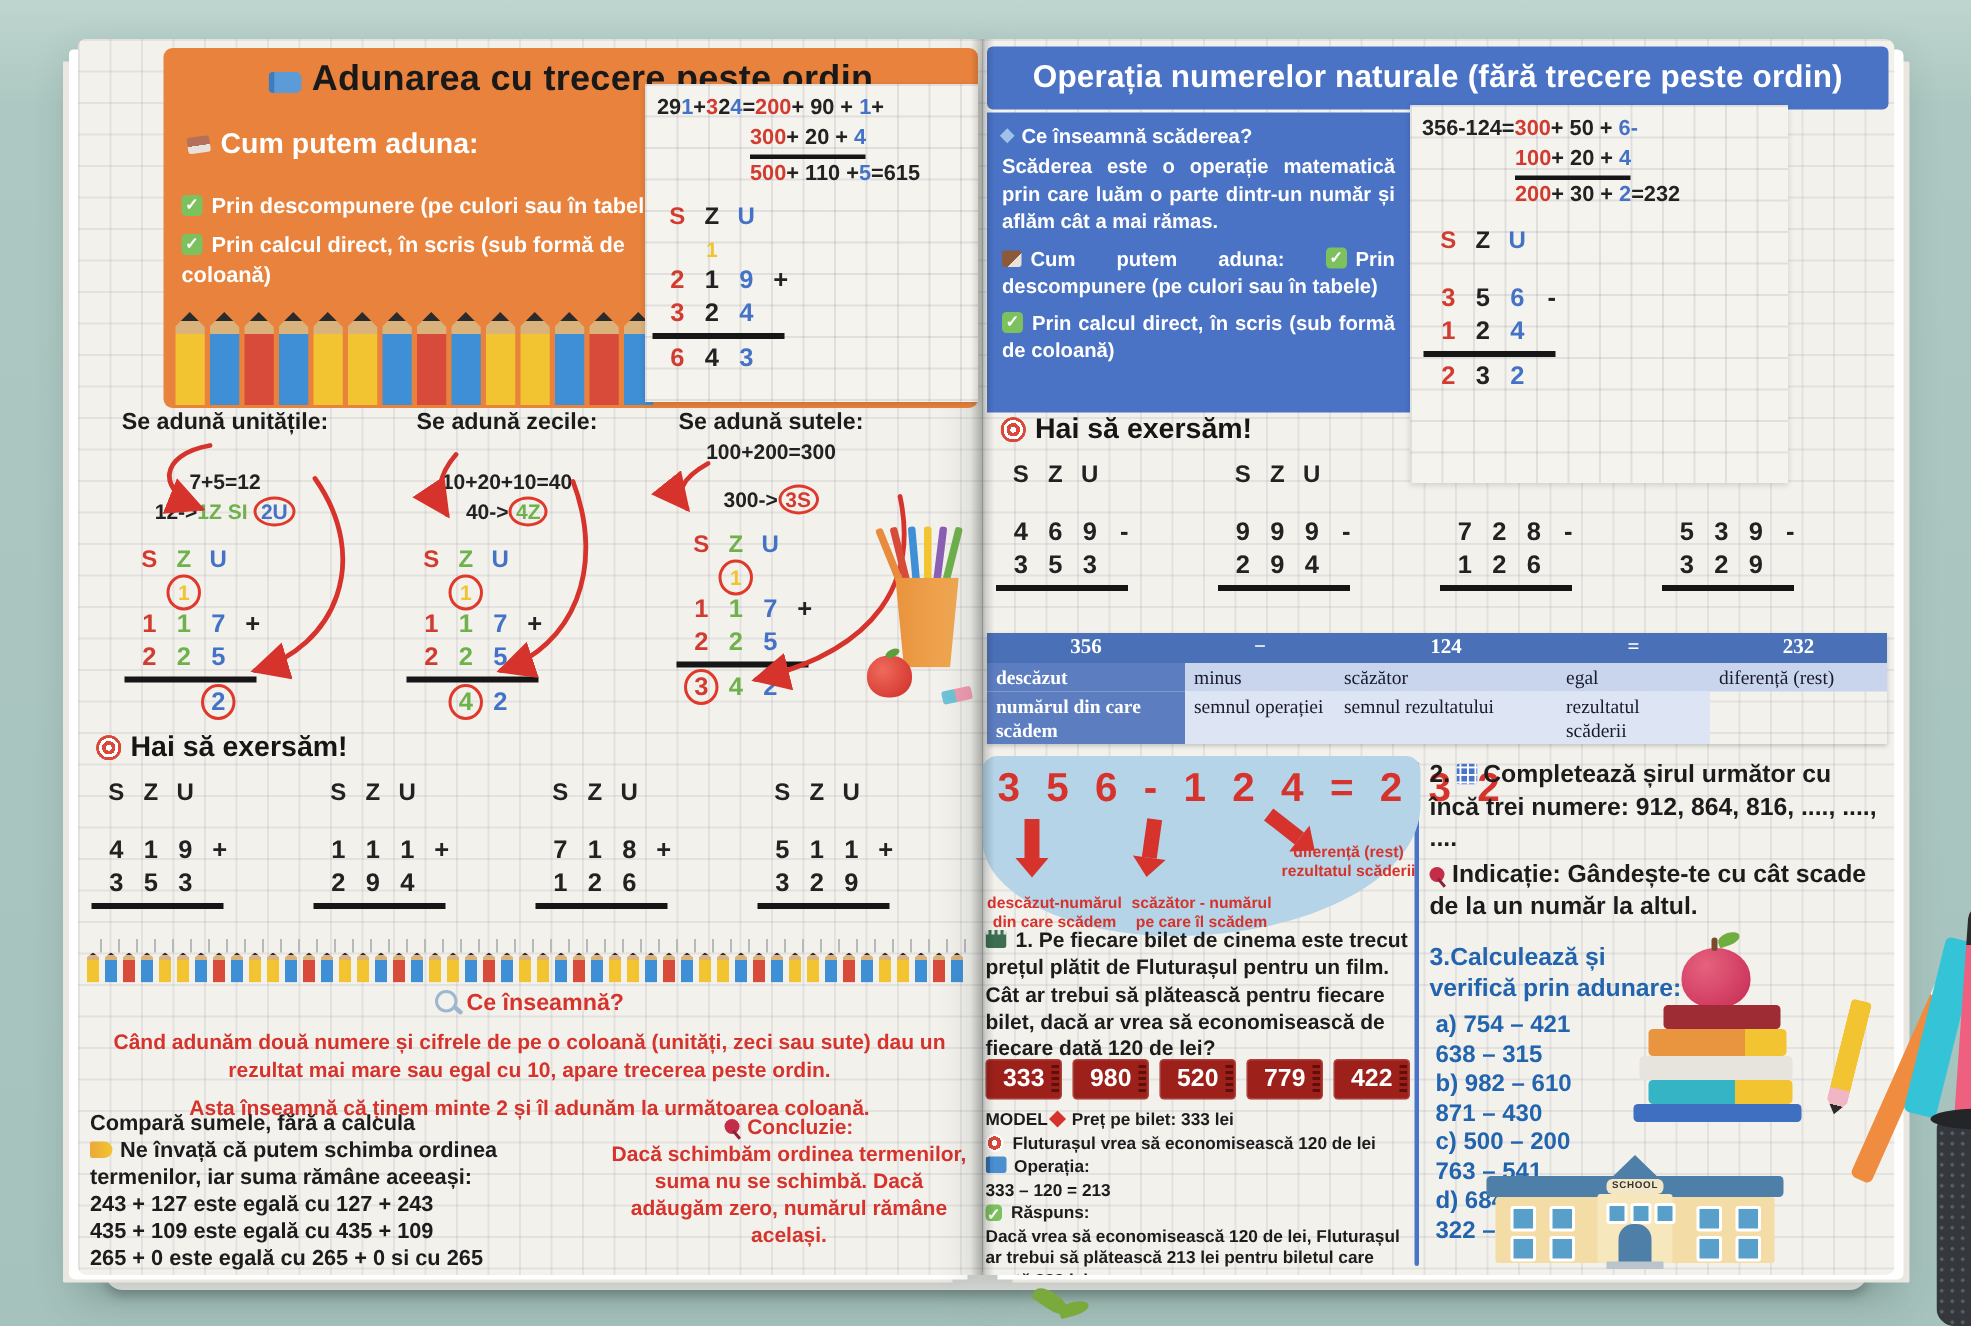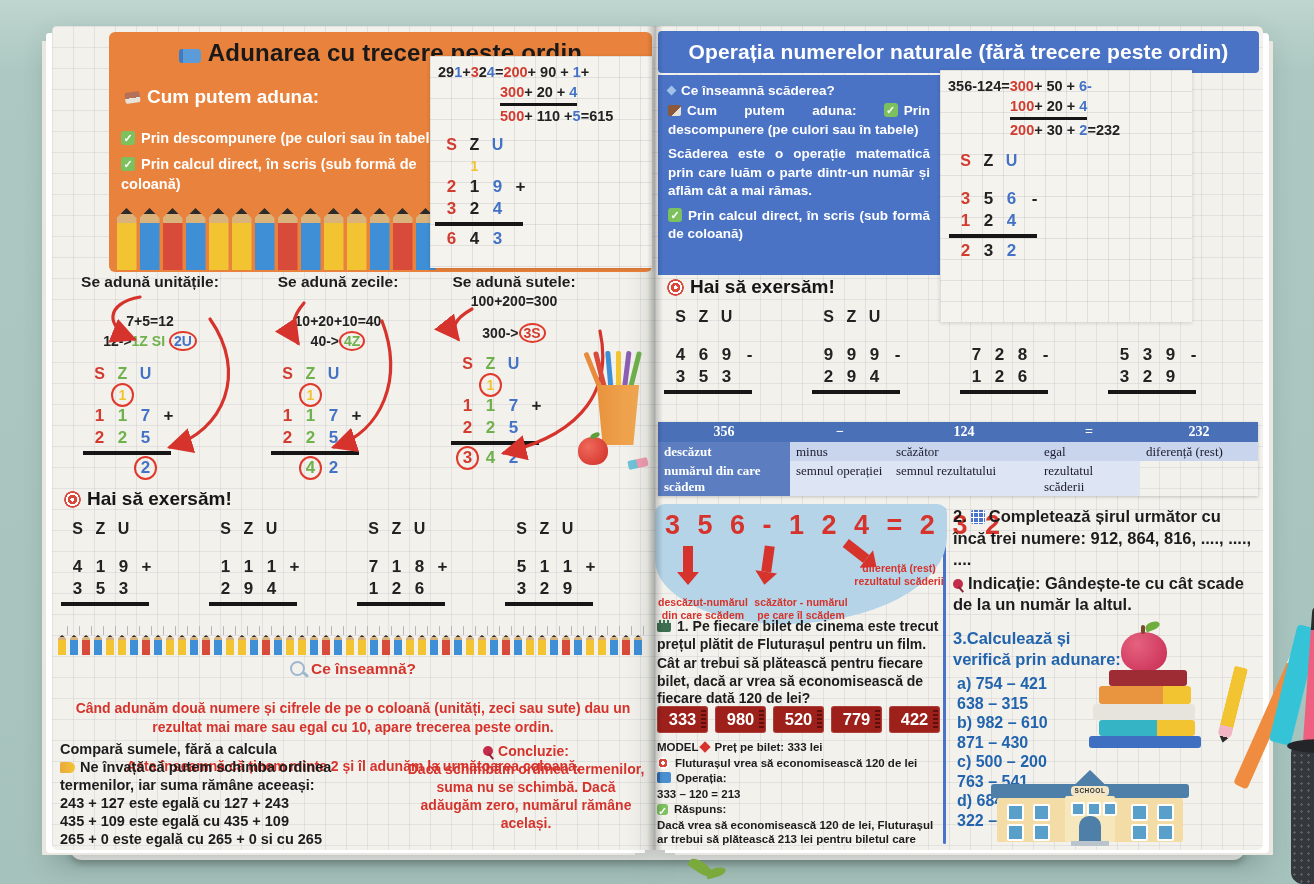--- a/index.html
+++ b/index.html
@@ -78,21 +78,21 @@
   .exer-head{position:absolute;left:12px;font-weight:800;font-size:19px;color:#161616}
   .practice-row{position:absolute;left:14px;display:flex;gap:56px}
 
   .washi{position:absolute;left:4px;top:600px;width:592px}
   .washi-strings{height:9px;background:repeating-linear-gradient(90deg,transparent 0 11px,#b9b9b9 11px 12px)}
   .washi-pencils{display:flex}
   .washi-pencils .pencil{margin:0 2px}
 
   .what-block{position:absolute;left:10px;top:634px;width:582px;text-align:center}
   .what-h{font-weight:800;font-size:15.5px;color:#d5332c}
-  .what-p{font-weight:800;font-size:14px;color:#d5332c;line-height:18.5px;margin-top:21px}
+  .what-p{font-weight:800;font-size:14px;color:#d5332c;line-height:18.5px;margin-top:7px}
 
   .compare-block{position:absolute;left:8px;top:714px;width:342px;color:#1c1c1c;font-weight:800;font-size:14.5px;line-height:18px}
   .conclusion-block{position:absolute;left:352px;top:716px;width:244px;text-align:center;color:#d5332c;font-weight:800;font-size:14px;line-height:18px}
 
   
   .rtitle{position:absolute;left:3px;top:5px;width:601px;height:42px;background:#4a72c5;border-radius:4px;color:#fff;font-weight:800;font-size:21px;line-height:42px;text-align:center;letter-spacing:.1px}
   .bluebox{position:absolute;left:3px;top:49px;width:282px;height:200px;background:#4a72c5;color:#fff;padding:8px 10px;box-sizing:border-box}
   .bb-q{margin:0 0 4px 0;font-weight:700;font-size:13.5px}
   .bb-p{margin:0 0 6px 0;font-weight:700;font-size:13.5px;line-height:18.5px;text-align:justify}
 
@@ -707,22 +707,22 @@
       <div>Dacă schimbăm ordinea termenilor, suma nu se schimbă. Dacă adăugăm zero, numărul rămâne același.</div>
     </div>
   </div>
 
   <div class="page page-right paper-grid">
 
     <div class="rtitle">Operația numerelor naturale (fără trecere peste ordin)</div>
 
     <div class="bluebox">
       <p class="bb-q"><i class="icon-diamond"></i><span>Ce înseamnă scăderea?</span></p>
+      <p class="bb-p">Scăderea este o operație matematică prin care luăm o parte dintr-un număr și aflăm cât a mai rămas.</p>
       <p class="bb-p"><i class="icon-choco"></i><span class="b">Cum putem aduna:</span> <i class="icon-check"></i><span>Prin descompunere (pe culori sau în tabele)</span></p>
-      <p class="bb-p">Scăderea este o operație matematică prin care luăm o parte dintr-un număr și aflăm cât a mai rămas.</p>
       <p class="bb-p"><i class="icon-check"></i><span>Prin calcul direct, în scris (sub formă de coloană)</span></p>
     </div>
 
     <div class="grid-panel gp-right">
       <div class="decomp">
         <div><span style="color: rgb(34, 34, 34);">356-124=</span><span style="color: rgb(210, 59, 47);">300</span><span style="color: rgb(34, 34, 34);">+ 50 + </span><span style="color: rgb(67, 114, 198);">6-</span></div>
         <div class="d-indent"><span class="d-under"><span style="color: rgb(210, 59, 47);">100</span><span style="color: rgb(34, 34, 34);">+ 20 + </span><span style="color: rgb(67, 114, 198);">4</span></span></div>
         <div class="d-indent"><span style="color: rgb(210, 59, 47);">200</span><span style="color: rgb(34, 34, 34);">+ 30 + </span><span style="color: rgb(67, 114, 198);">2</span><span style="color: rgb(34, 34, 34);">=232</span></div>
       </div>
       <div style="margin:10px 0 0 14px" class="szu"><div class="szu-row head">

